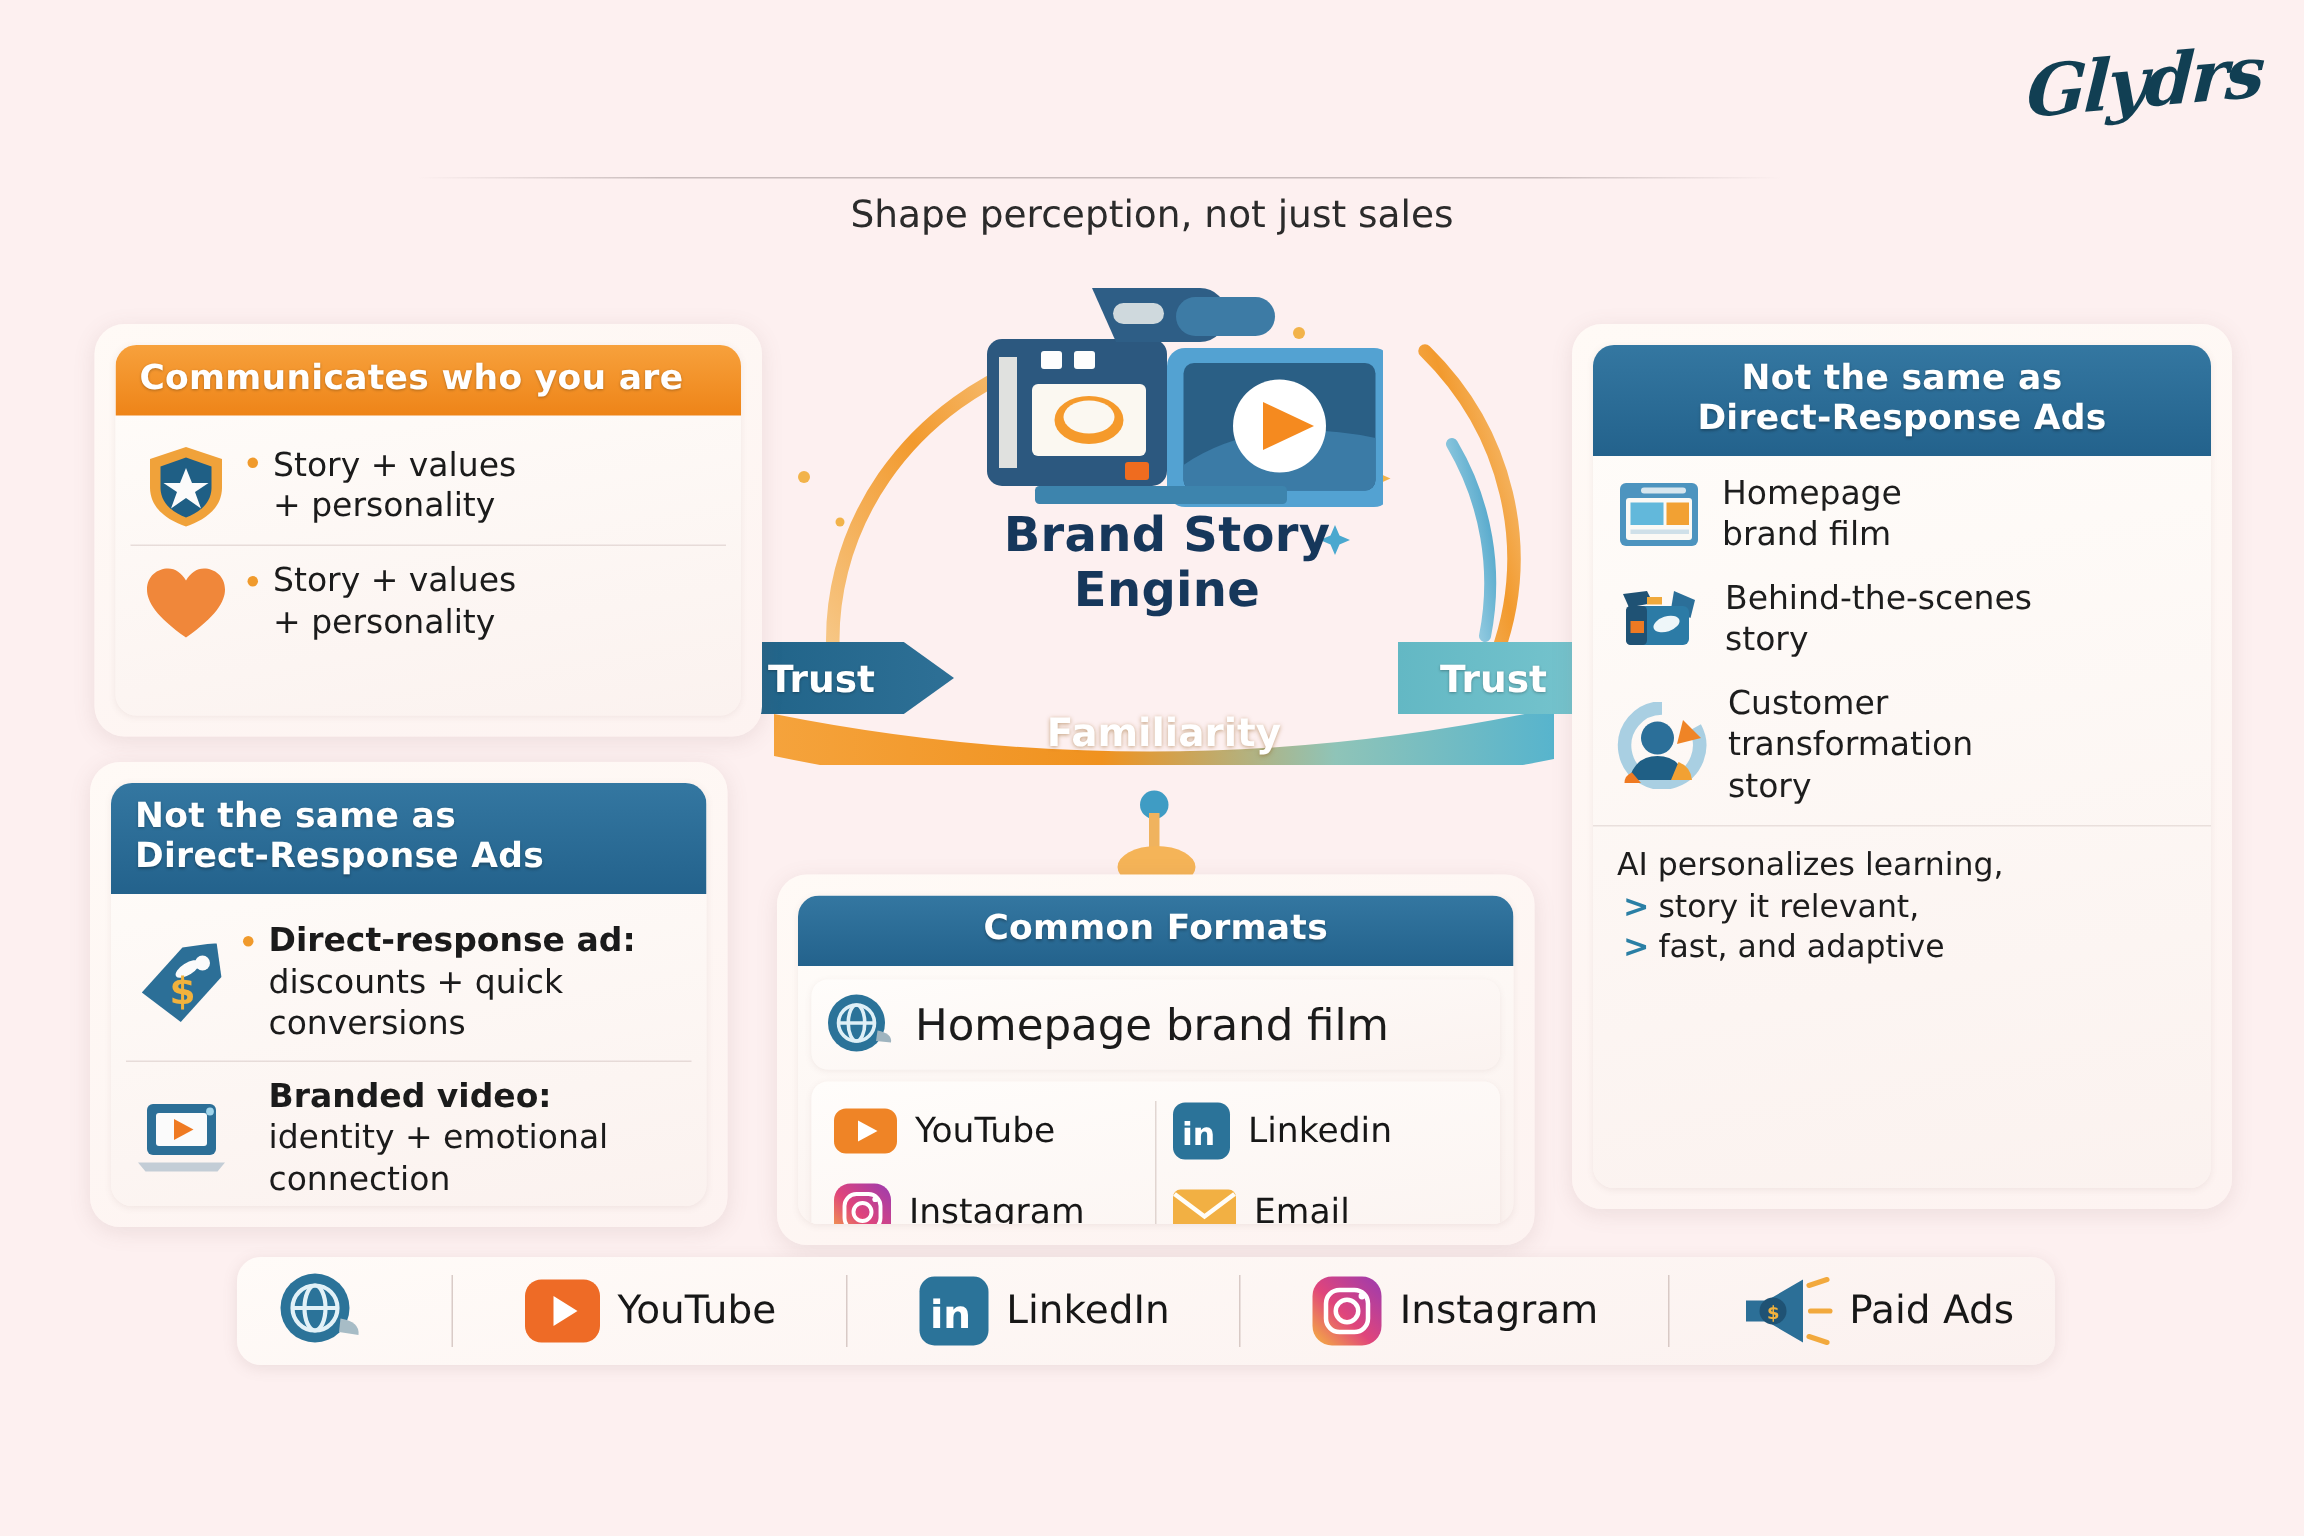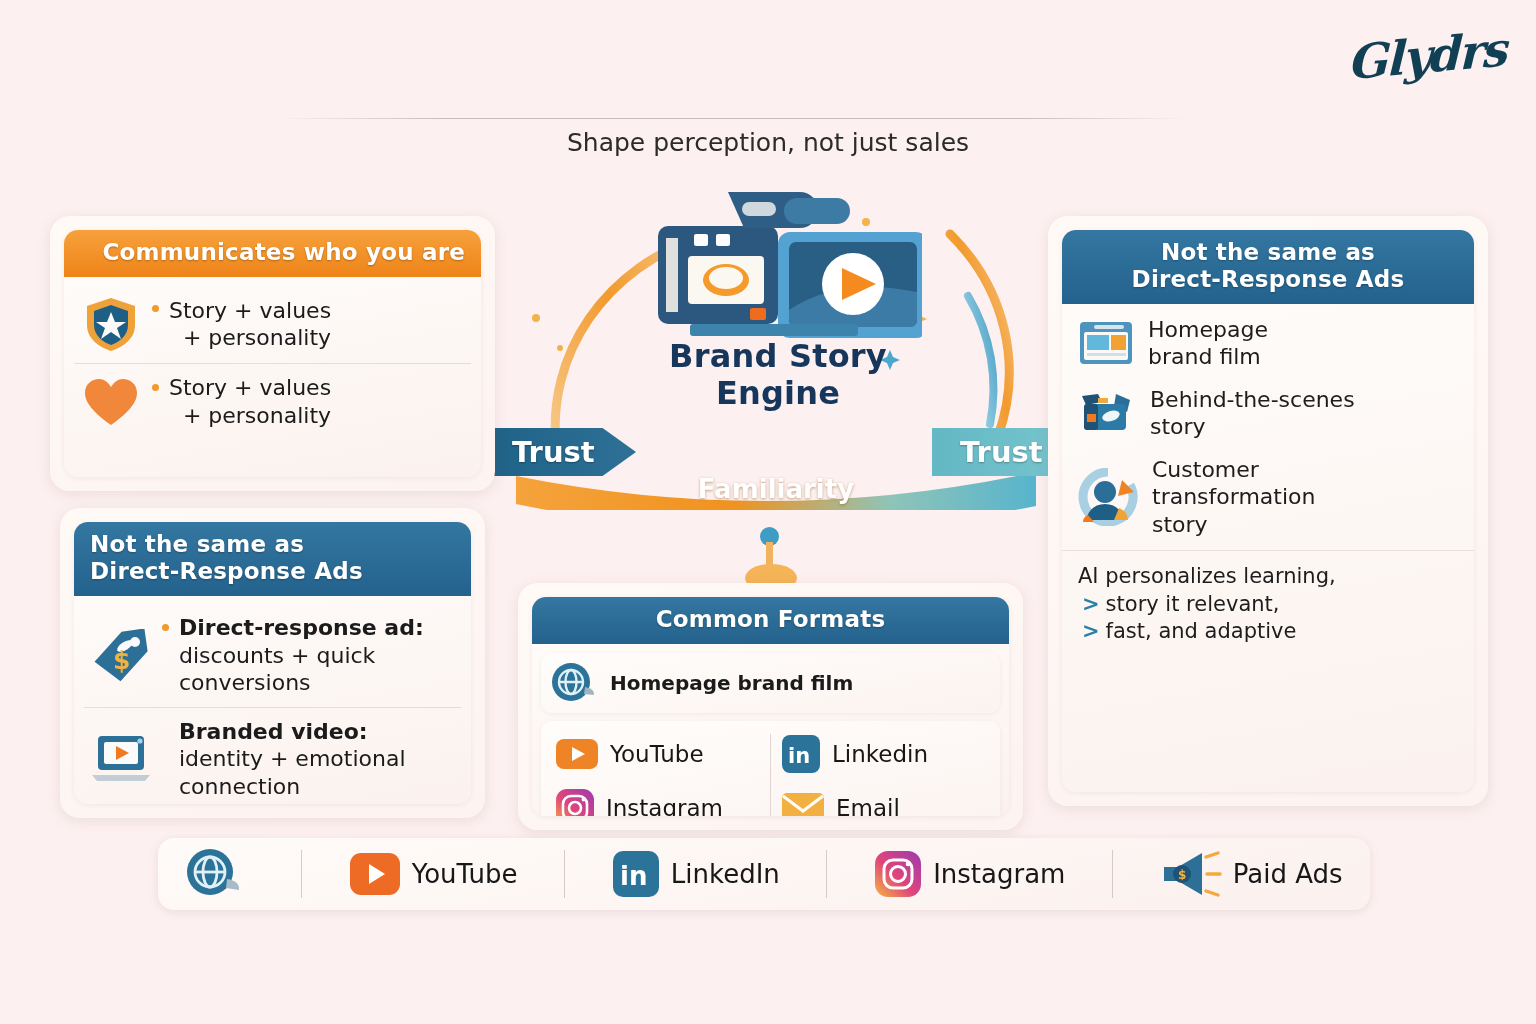--- a/index.html
+++ b/index.html
@@ -65,21 +65,21 @@
   .row + .row { border-top:1px solid rgba(190,170,165,.35); }
   .row-ico { flex:0 0 auto; width:62px; display:flex; justify-content:center; }
   .bullet-dot {
     flex:0 0 auto; width:7px; height:7px; border-radius:50%;
     background:#f09a2c; margin-top:10px; align-self:flex-start;
   }
   .row-txt { font-size:22px; color:#1b1b1b; line-height:1.25; }
   .row-txt .lead { font-weight:bold; display:block; }
 
   
-  #card-communicates { left:50px;  top:216px; width:445px; height:275px;text-align:right; }
+  #card-communicates { left:63px;  top:216px; width:445px; height:275px; }
   #card-not-same-l   { left:60px;  top:508px; width:425px; height:310px; }
   #card-not-same-r   { left:1048px;top:216px; width:440px; height:590px; }
   #card-formats      { left:518px; top:583px; width:505px; height:247px;padding-left:26px; }
 
   
   #card-not-same-r .card-inner { inset:14px; }
   .r-list { padding:4px 12px 0 16px; }
   .r-row { display:flex; align-items:center; gap:14px; padding:8px 0; }
   .r-ico { flex:0 0 54px; display:flex; justify-content:center; }
   .r-txt { font-size:22px; color:#1d1d1d; line-height:1.23; }
@@ -92,41 +92,41 @@
   .r-foot .ln { display:block; white-space:nowrap; }
   .r-foot .ln.ind { margin-left:4px; }
 
   
   .fmt-top {
     margin:9px 9px 0; padding:9px 10px;
     background:linear-gradient(170deg,#fffdfb,#fbf3f0);
     border-radius:11px; box-shadow:0 1px 4px rgba(140,110,110,.10);
     display:flex; align-items:center; gap:13px;
   }
-  .fmt-top .lbl { font-size:20px; color:#1b1b1b;font-weight:bold; }
+  .fmt-top .lbl { font-size:29px; color:#1b1b1b; }
   .fmt-grid {
     margin:8px 9px 9px; padding:6px 4px;
     background:linear-gradient(170deg,#fffdfb,#fbf3f0);
     border-radius:11px; box-shadow:0 1px 4px rgba(140,110,110,.10);
     display:grid; grid-template-columns:1fr 1px 1fr; align-items:center;
   }
   .fmt-div { background:rgba(190,170,165,.45); height:88%; align-self:center; grid-row:span 2; }
   .fmt-cell { display:flex; align-items:center; gap:11px; padding:7px 10px; }
   .fmt-cell .lbl { font-size:23px; color:#171717; }
 
   
   .hub { position:absolute; left:498px; top:186px; width:560px; height:330px; }
   .hub-title {
     position:absolute; left:0; top:152px; width:100%; text-align:center;
     font-size:32px; font-weight:bold; color:#16375b; line-height:1.16;
     letter-spacing:.2px;
   }
   .trust-arrow {
     position:absolute; top:428px; height:48px; display:flex;
-    align-items:center; color:#fff; font-size:29px; font-weight:bold;
+    align-items:center; color:#fff; font-size:25px; font-weight:bold;
     text-shadow:0 1px 2px rgba(0,0,0,.3);
   }
   .trust-left {
     left:484px; width:152px; padding-left:28px;
     background:linear-gradient(90deg,#1f6287,#2e7096);
     clip-path:polygon(0 0, 78% 0, 100% 50%, 78% 100%, 0 100%);
   }
   .trust-right {
     left:932px; width:148px; padding-left:28px;
     background:linear-gradient(90deg,#63b8c4,#79c6cf);

